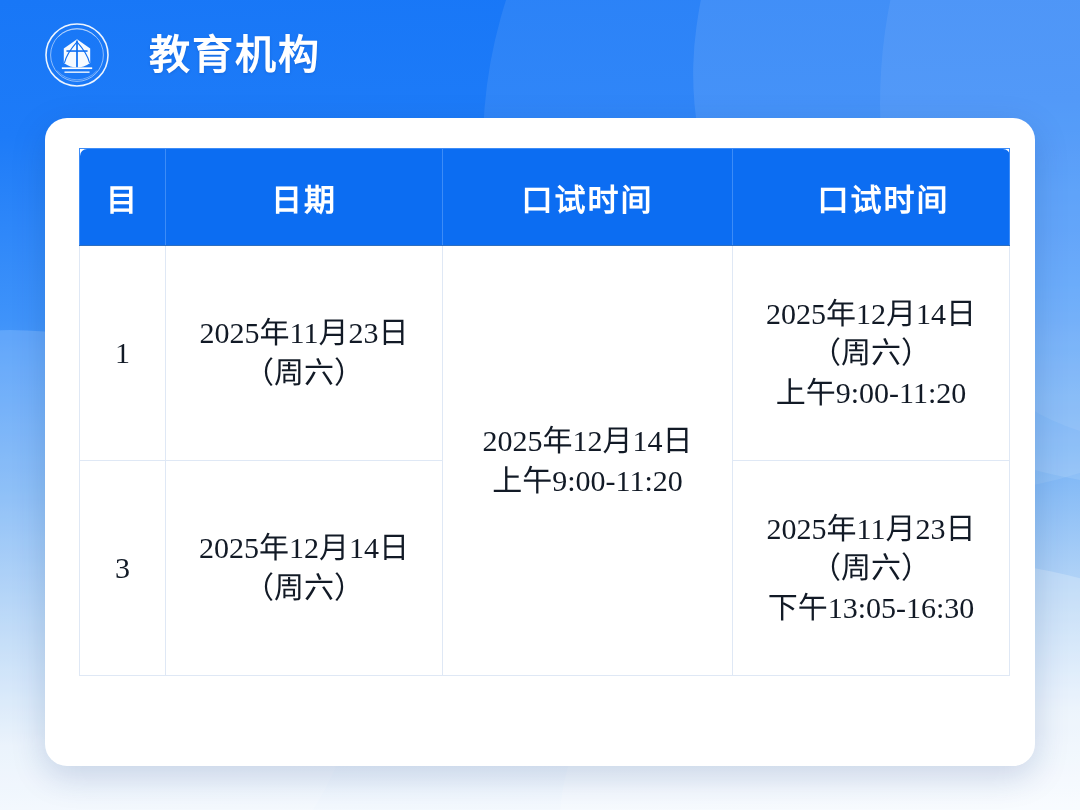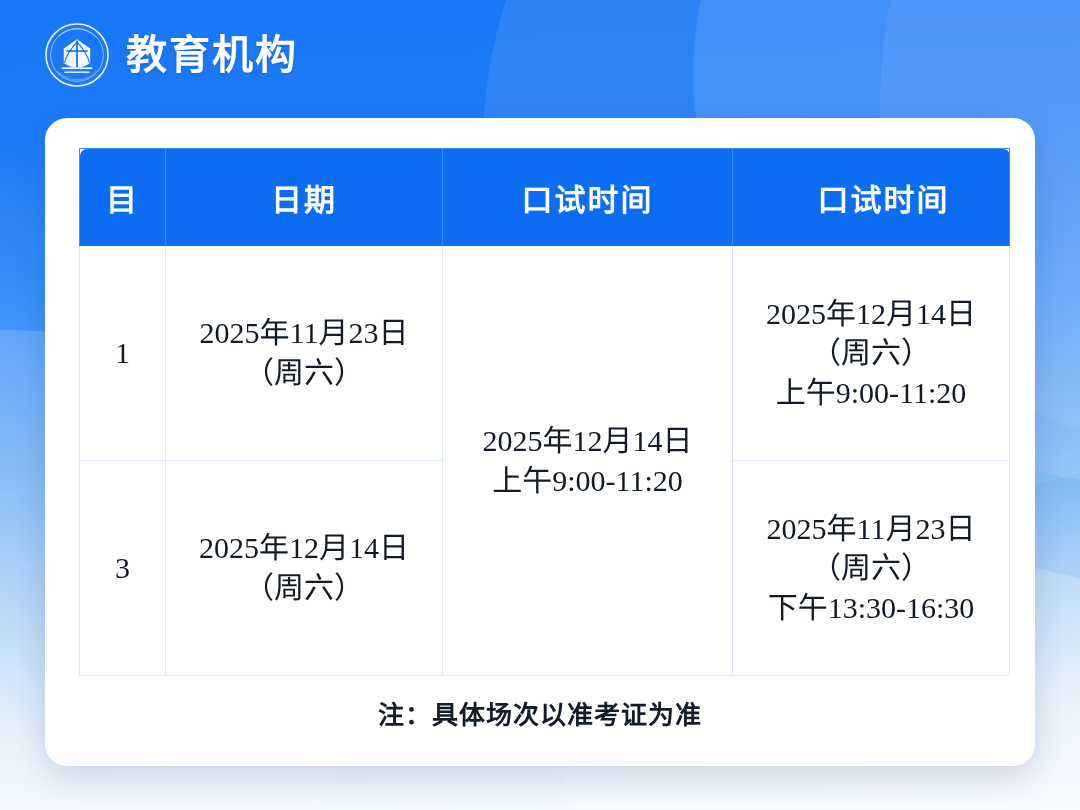--- a/index.html
+++ b/index.html
@@ -97,20 +97,21 @@
     display: block;
   }
   .brand-title {
     font-size: 41px;
     font-weight: bold;
     color: #ffffff;
     letter-spacing: 2px;
     line-height: 1;
     white-space: nowrap;
     text-shadow: 0 1px 3px rgba(0, 40, 110, 0.18);
+    margin-left: 23px;
   }
 
   
   .card {
     position: absolute;
     left: 45px;
     top: 118px;
     width: 990px;
     height: 648px;
     background: #ffffff;
@@ -255,23 +256,22 @@
 
         <tr>
           <td class="col-idx">3</td>
           <td class="col-date">
             <span class="cell-line">2025年12月14日</span>
             <span class="cell-line">（周六）</span>
           </td>
           <td class="col-oral">
             <span class="cell-line">2025年11月23日</span>
             <span class="cell-line">（周六）</span>
-            <span class="cell-line">下午13:30-16:30</span>
+            <span class="cell-line">下午13:05-16:30</span>
           </td>
         </tr>
 
       </tbody>
     </table>
 
-    <div class="note">注：具体场次以准考证为准</div>
   </div>
 
 </div>
 
 </body></html>

